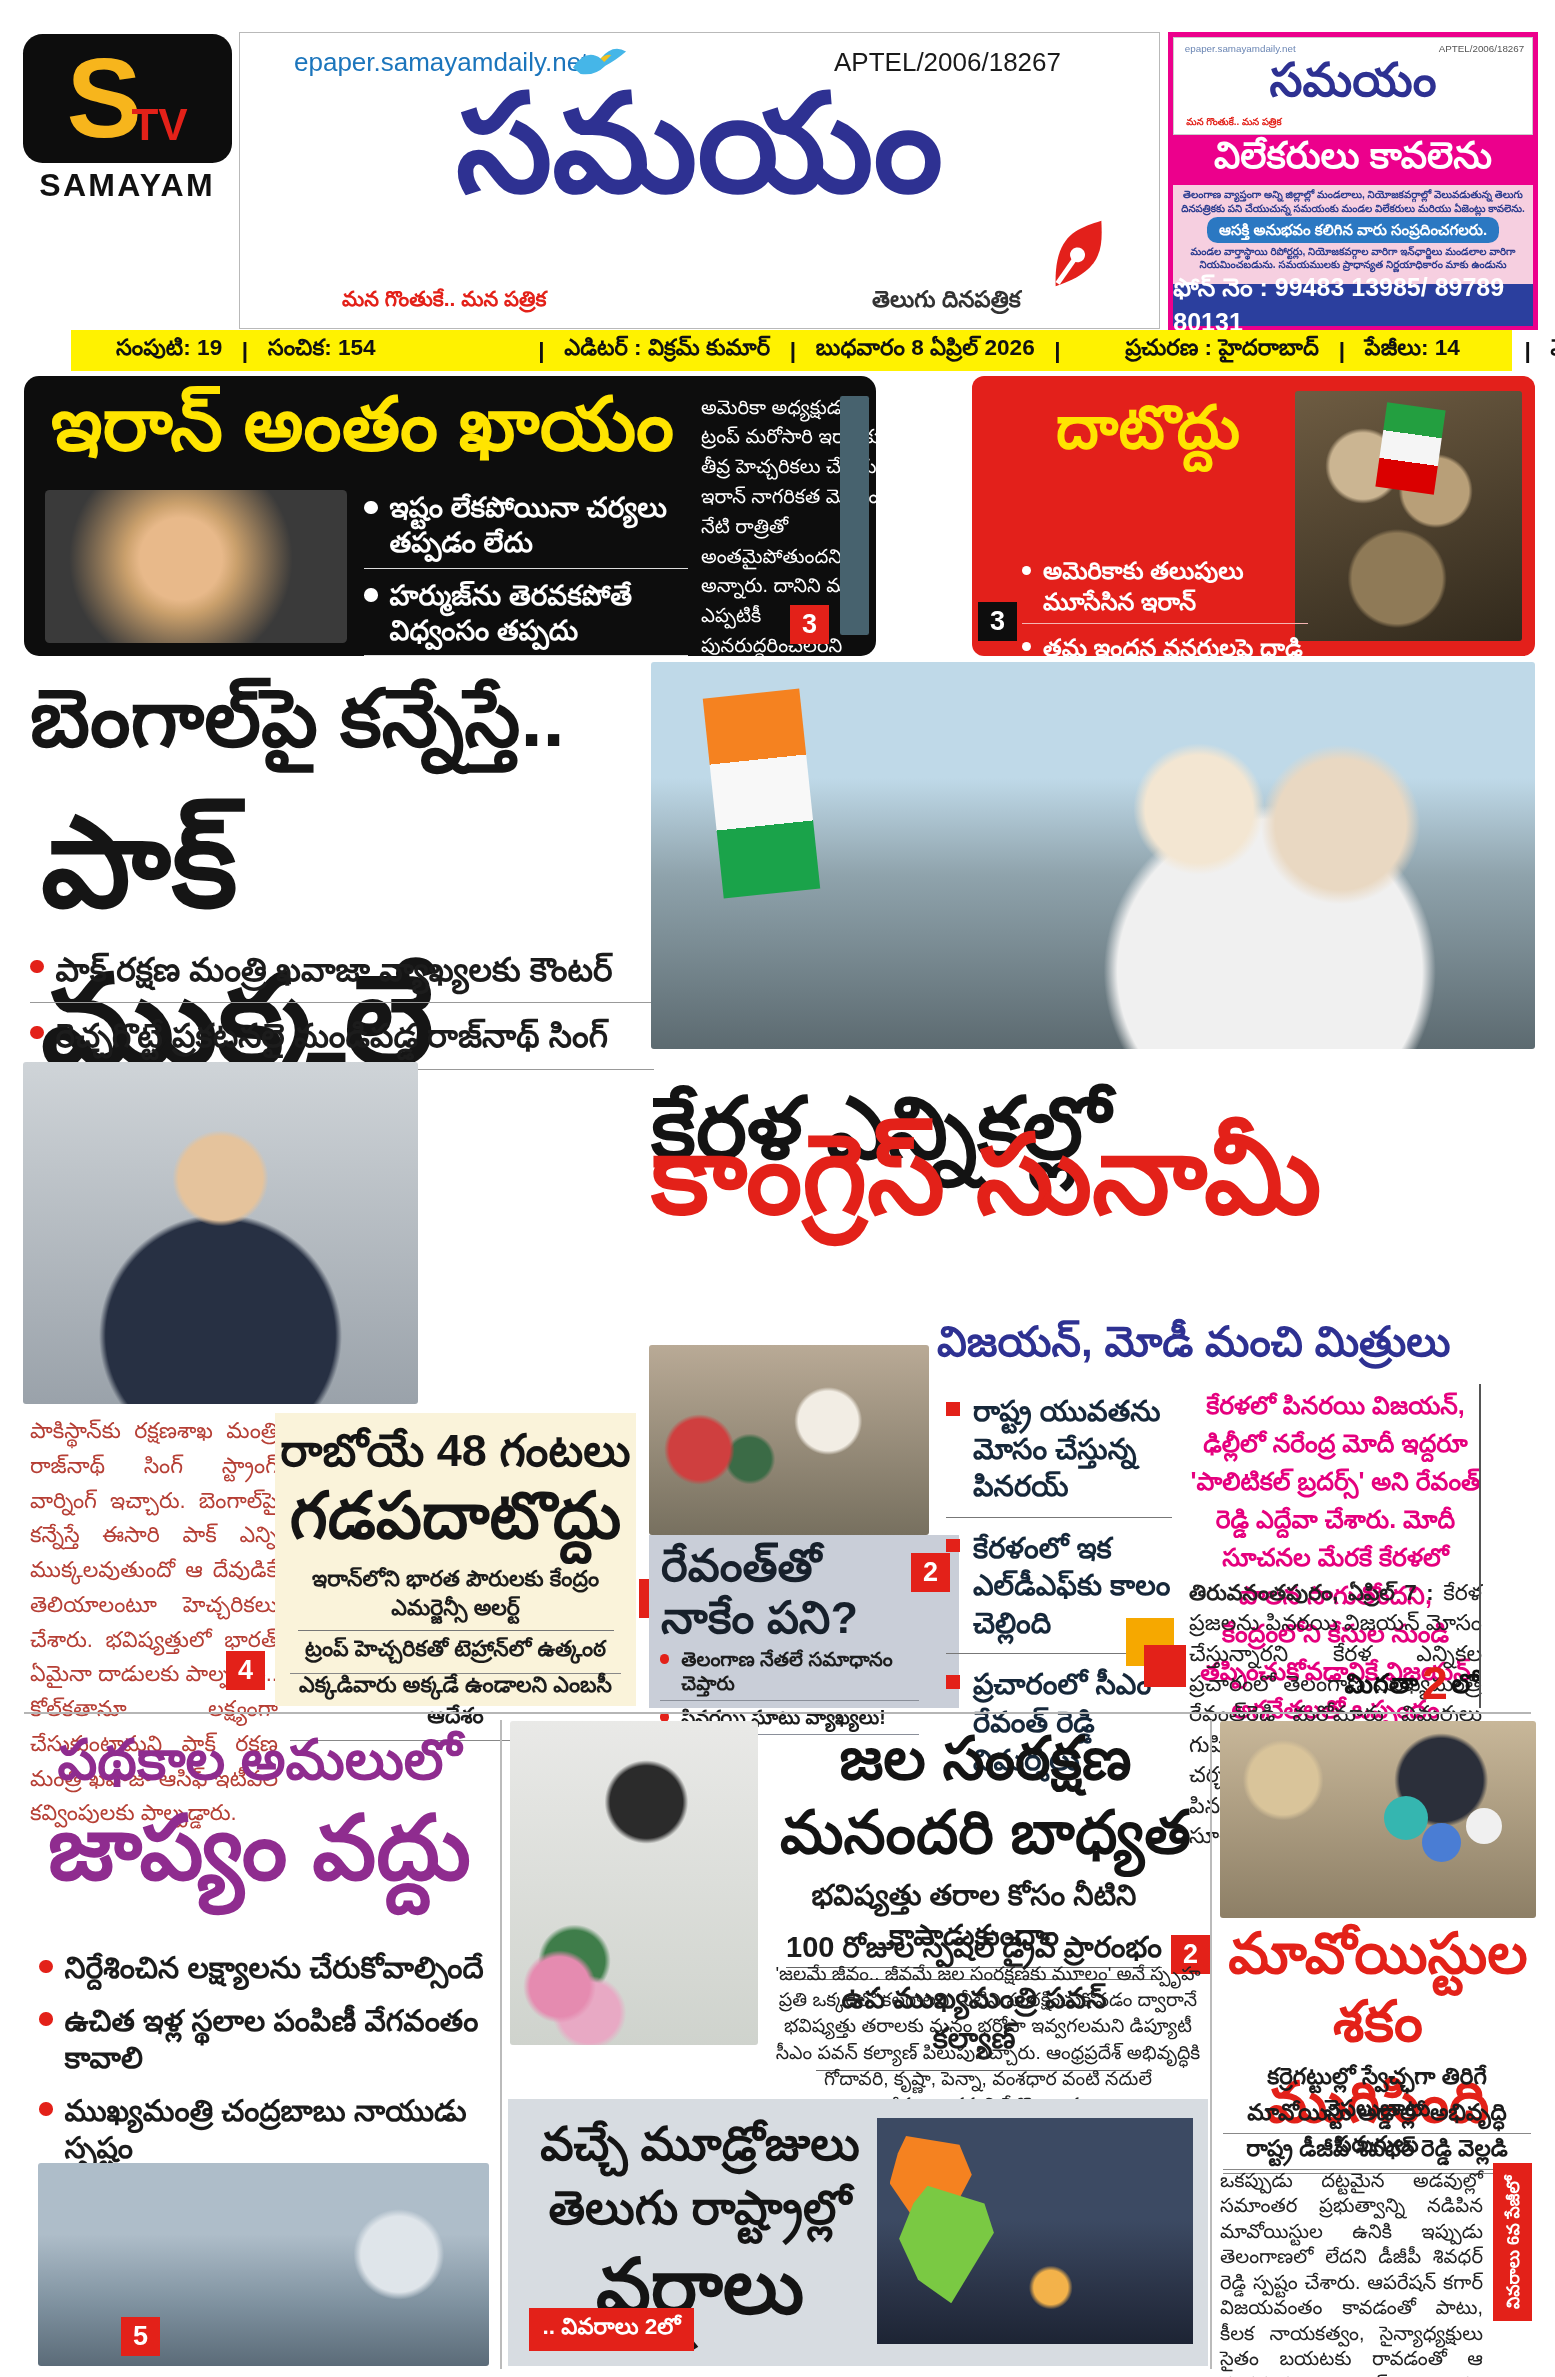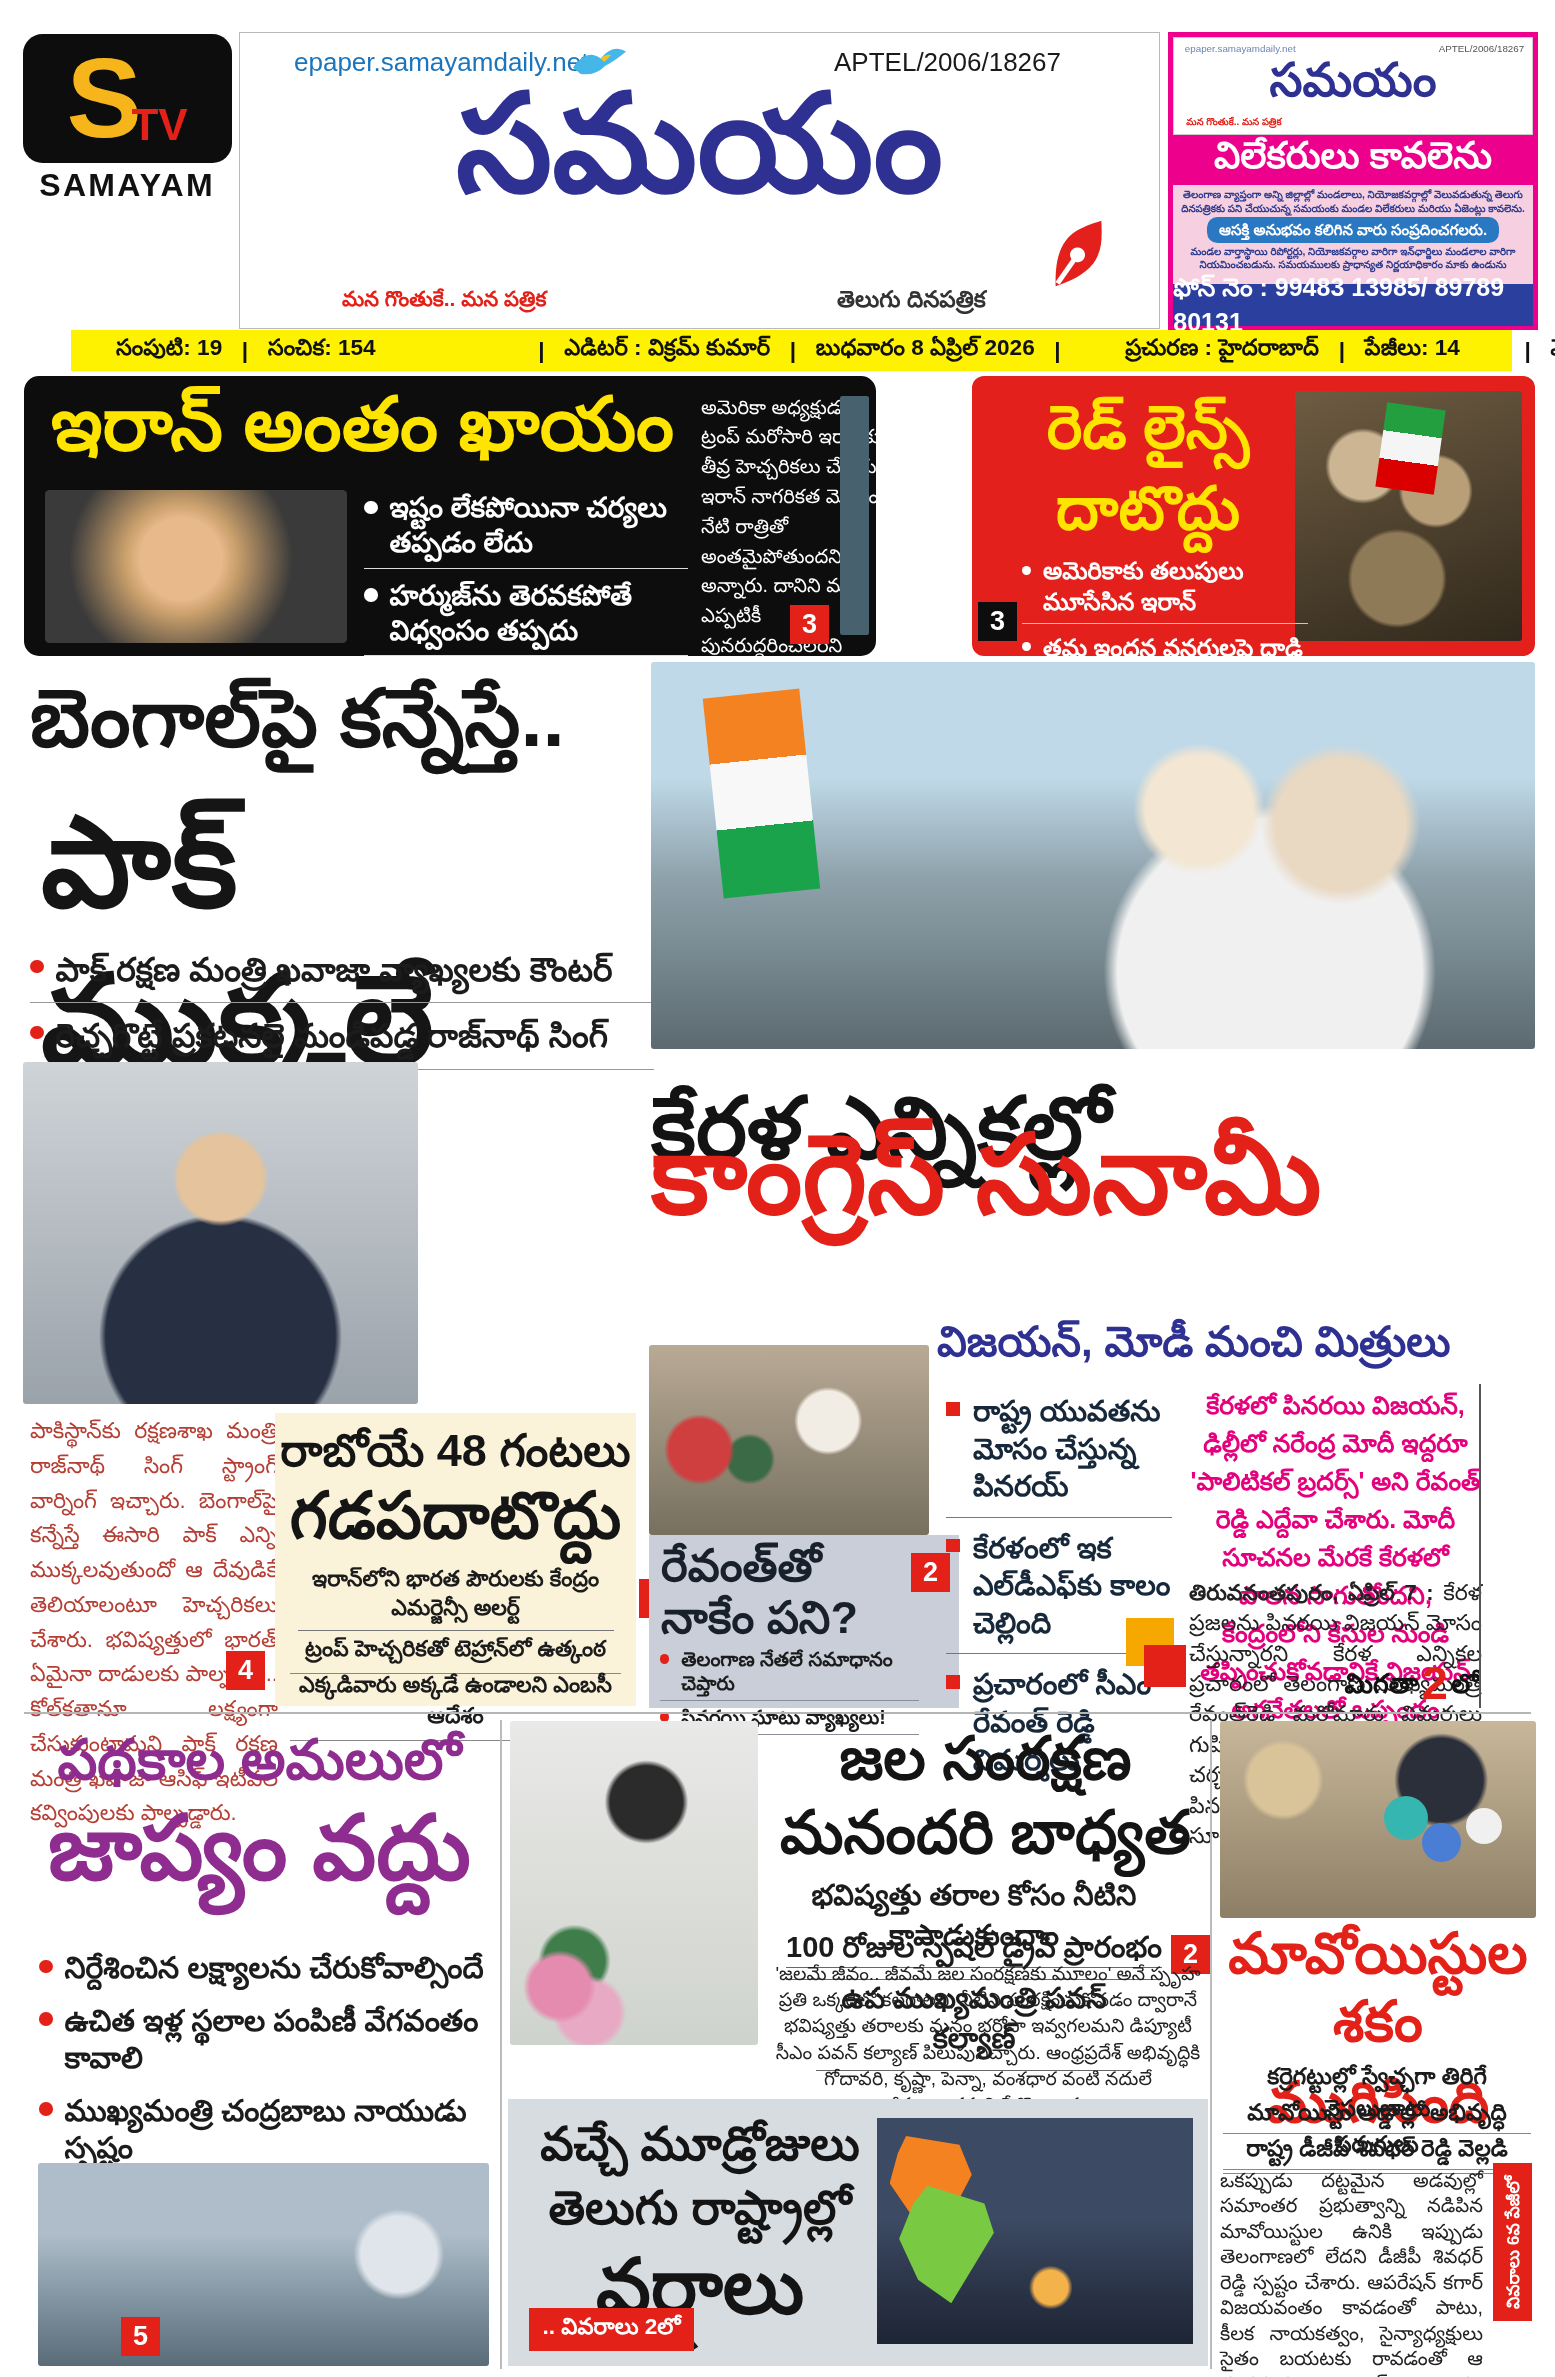--- a/index.html
+++ b/index.html
@@ -18,21 +18,21 @@
             display:flex;align-items:center;justify-content:center;}
   .logo-s{color:#f7b51c;font-size:113px;font-weight:900;line-height:1;}
   .logo-tv{color:#e32119;font-size:44px;font-weight:900;margin:53px 0 0 -10.5px;}
   .logo-name{left:22.6px;top:167px;width:209px;text-align:center;font-size:32px;font-weight:900;letter-spacing:2.3px;}
   .masthead{left:239px;top:32px;width:919px;height:295px;border:1.5px solid #b9b9b9;background:#fff;}
   .mh-url{position:absolute;left:54px;top:13.5px;font-size:26px;color:#1b75bc;}
   .mh-reg{position:absolute;right:98px;top:13.5px;font-size:26px;color:#1a1a1a;}
   .mh-title{position:absolute;left:0;top:29px;width:100%;text-align:center;font-size:137px;line-height:1.2;
             font-weight:900;color:#2e3192;}
   .mh-tag-l{position:absolute;left:102px;bottom:12px;font-size:21px;font-weight:bold;color:#e32119;}
-  .mh-tag-r{position:absolute;left:597px;bottom:10.5px;font-size:23px;font-weight:bold;color:#333;}
+  .mh-tag-r{position:absolute;left:632px;bottom:10.5px;font-size:23px;font-weight:bold;color:#333;}
   .bird{position:absolute;left:330px;top:4.5px;width:59px;height:47px;}
   .nib{position:absolute;right:39px;top:179px;width:83px;height:83px;transform:rotate(35deg);}
   .adbox{left:1168px;top:32px;width:370px;height:298px;background:#ec008c;padding:5.3px;box-sizing:border-box;}
   .ad-mini{background:#fff;height:96px;position:relative;border:0.8px solid #ccc;}
   .ad-mini-url{position:absolute;left:10.5px;top:4.5px;font-size:9.8px;color:#6b86b4;}
   .ad-mini-reg{position:absolute;right:7.5px;top:4.5px;font-size:9.8px;color:#555;}
   .ad-mini-title{position:absolute;left:0;top:13.5px;width:100%;text-align:center;font-size:47px;font-weight:900;color:#2e3192;}
   .ad-mini-tag{position:absolute;left:12px;bottom:4.5px;font-size:9.8px;color:#e32119;font-weight:bold;}
   .ad-band{height:50px;background:#ec008c;display:flex;align-items:center;justify-content:center;
            color:#fff;font-size:37px;font-weight:900;}
@@ -236,21 +236,20 @@
           <span>మరోమారు ఘాటుగా హెచ్చరించిన ట్రంప్</span>
         </div>
     </div>
     <div class="iran-body">అమెరికా అధ్యక్షుడు ట్రంప్ మరోసారి ఇరాన్‌కు తీవ్ర హెచ్చరికలు చేశారు. ఇరాన్ నాగరికత మొత్తం నేటి రాత్రితో అంతమైపోతుందని అన్నారు. దానిని మళ్లీ ఎప్పటికీ పునరుద్ధరించలేరని 'ట్రూత్ సోషల్' వేదికగా పోస్టు పెట్టారు. ఇరాన్‌లో 47 ఏళ్లుగా ఉన్న అవినీతి, అరాచక పాలన అంతం కానుందని.. ప్రపంచ చరిత్రలో ఈ రాత్రి ఓ మైలురాయిగా నిలిచిపోతుందని పేర్కొన్నారు.</div>
     <div class="slate-strip"></div>
     <div class="badge" style="right:47px;bottom:12px">3</div>
   </div>
 
   <div class="abs redbox">
     <div class="red-h">
-      <div>రెడ్ లైన్స్</div>
       <div>దాటొద్దు</div>
     </div>
     <div class="ph-soldiers">
       <div class="iranflag"></div>
     </div>
     <div class="red-bullets">
       <div class="it">
           <span class="dot"></span>
           <span>అమెరికాకు తలుపులు మూసేసిన ఇరాన్</span>
         </div>

